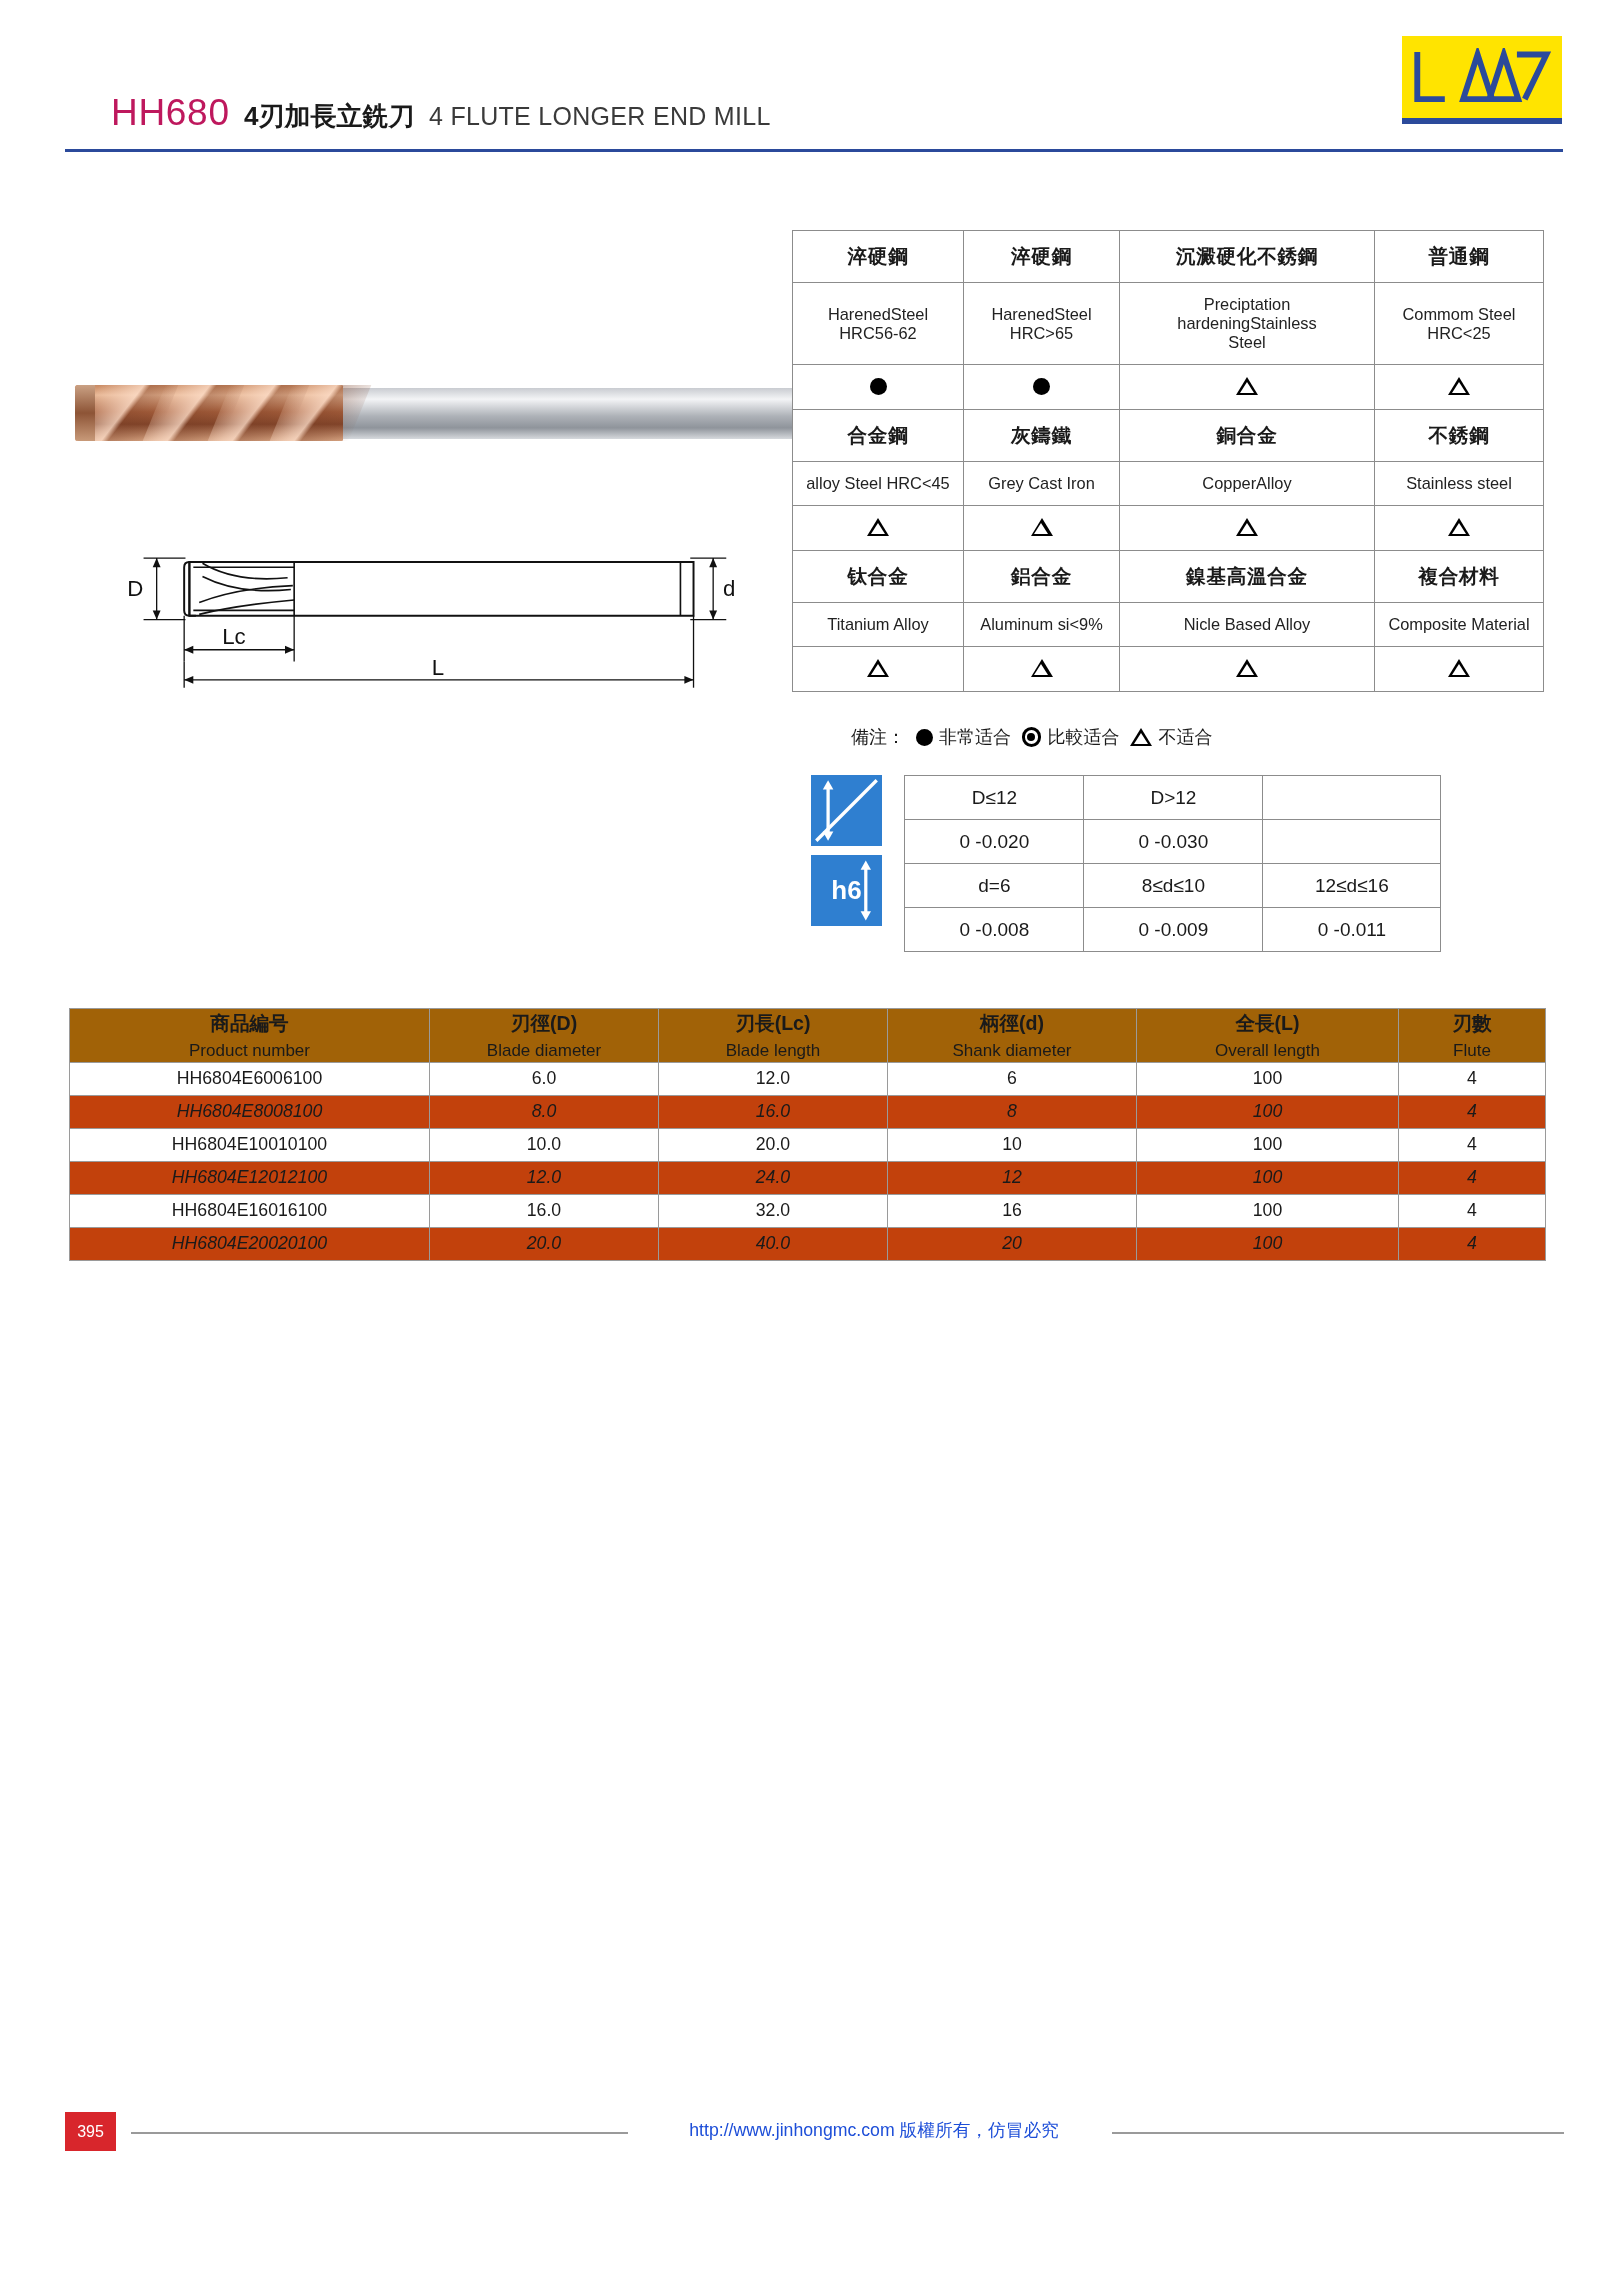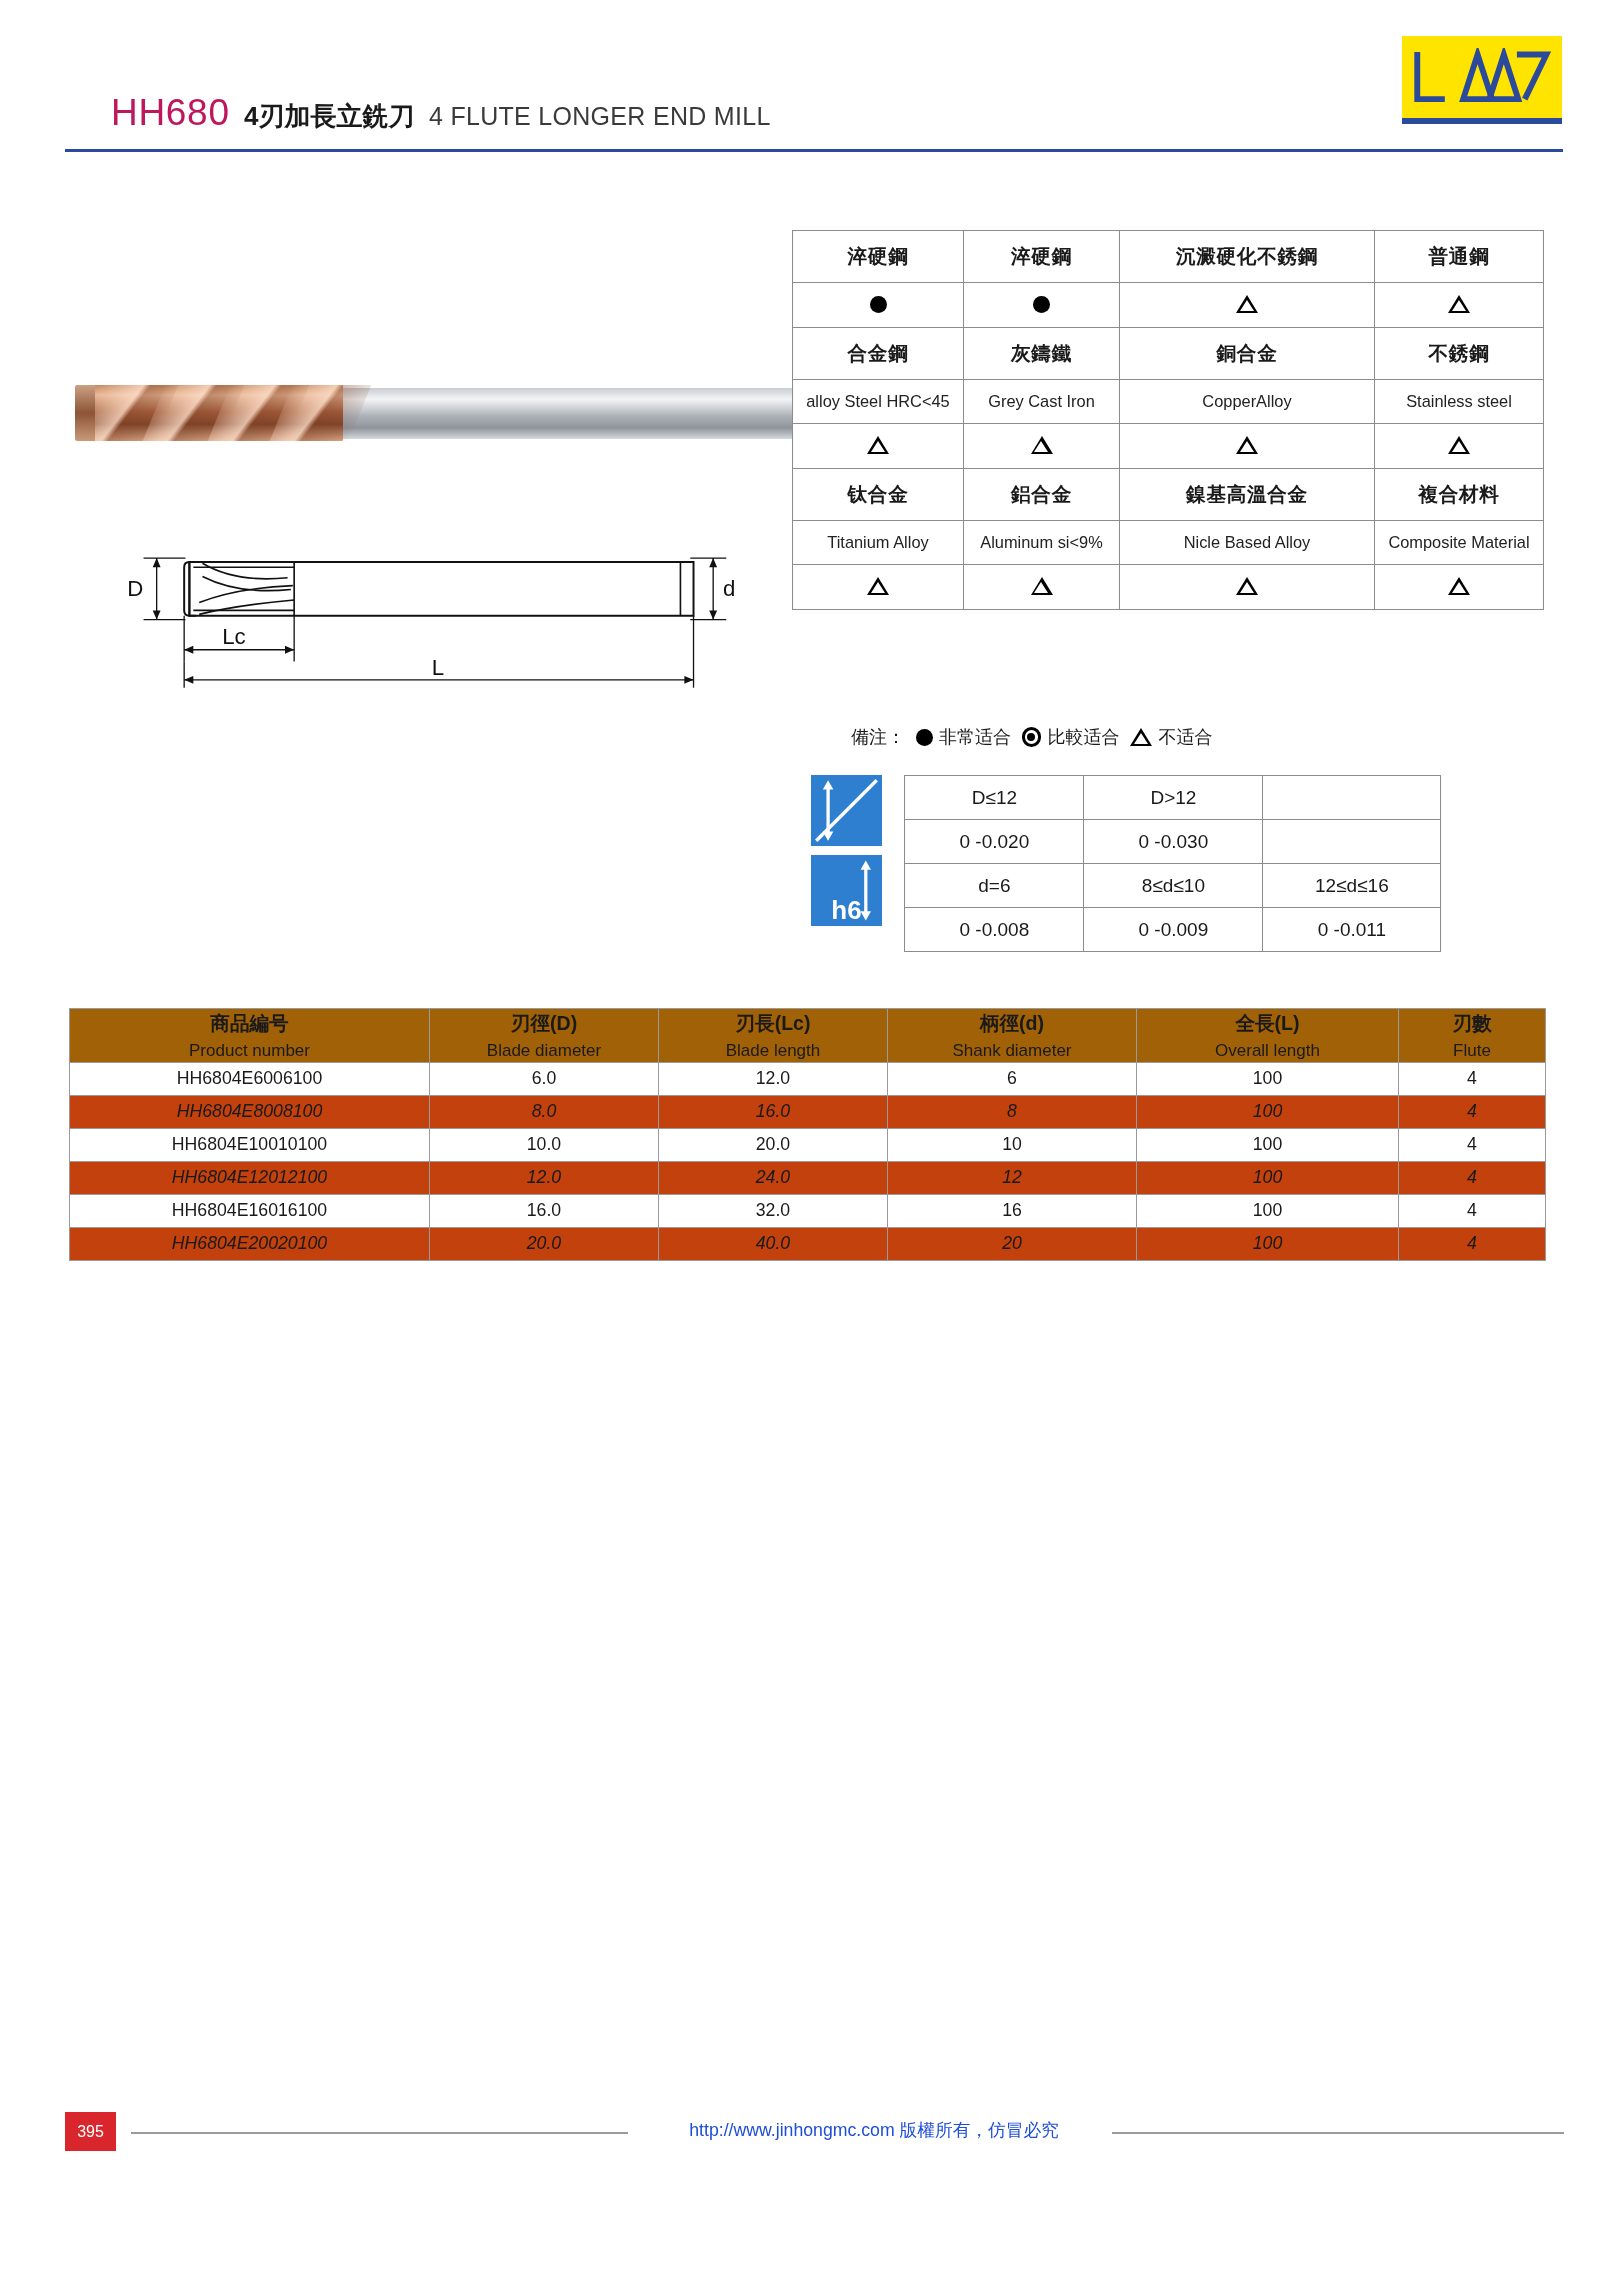--- a/index.html
+++ b/index.html
@@ -126,21 +126,21 @@
 
   
   .tol-wrap { position:absolute; left: 811px; top: 775px; display:flex; align-items:flex-start; gap: 14.4px; }
   .tol-icons { width: 79px; }
   .tol-sq {
     width: 71px; height: 71px; background:#2f7fd0; position:relative; margin-bottom: 9.2px;
   }
   .tol-sq .diag { position:absolute; inset:0; }
   .tol-sq2 {
     width: 71px; height: 71px; background:#2f7fd0; position:relative;
-    display:flex; align-items:flex-end; justify-content:center;
+    display:flex; align-items:center; justify-content:center;
   }
   .tol-sq2 .h6 { color:#fff; font-size: 26px; font-weight:700; }
   .tol-table { border-collapse: collapse; table-layout: fixed; width: 535px; }
   .tol-table td {
     border: 1.3px solid #8c8c8c; height: 44px; text-align:center; font-size: 19px; background:#fff;
   }
 
   
   .spec-table {
     position:absolute; left: 69px; top: 1008px;
@@ -254,20 +254,26 @@
       <col style="width:255px">
       <col style="width:169px">
   </colgroup>
   <tbody>
 
     <tr>
       <td class="mat-name"><span class="cn">淬硬鋼</span></td>
       <td class="mat-name"><span class="cn">淬硬鋼</span></td>
       <td class="mat-name"><span class="cn">沉澱硬化不銹鋼</span></td>
       <td class="mat-name"><span class="cn">普通鋼</span></td>
+    </tr>
+    <tr>
+      <td class="mat-desc"><span class="en">HarenedSteel</span><span class="en2">HRC56-62</span></td>
+      <td class="mat-desc"><span class="en">HarenedSteel</span><span class="en2">HRC&gt;65</span></td>
+      <td class="mat-desc"><span class="en">Preciptation hardeningStainless</span><span class="en2">Steel</span></td>
+      <td class="mat-desc"><span class="en">Commom Steel</span><span class="en2">HRC&lt;25</span></td>
     </tr>
     <tr>
       <td class="mat-mark"><span class="dot"></span></td>
       <td class="mat-mark"><span class="dot"></span></td>
       <td class="mat-mark"><span class="tri"></span></td>
       <td class="mat-mark"><span class="tri"></span></td>
     </tr>
 
     <tr>
       <td class="mat-name"><span class="cn">合金鋼</span></td>

